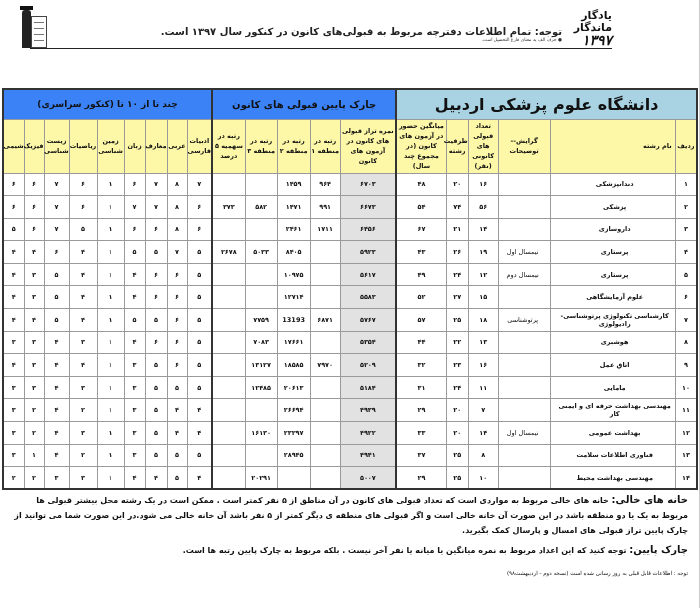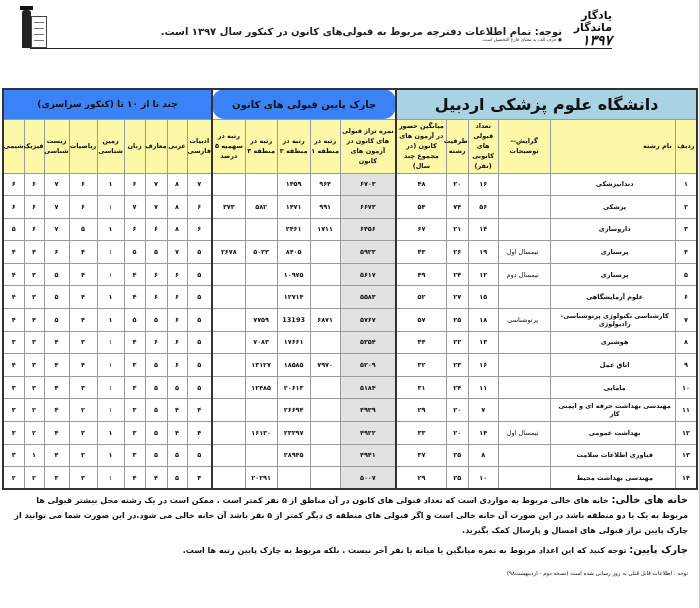--- a/index.html
+++ b/index.html
@@ -15,21 +15,21 @@
   .logo .fig { position: absolute; left: 2px; top: 6px; width: 9px; height: 38px; background: #222; border-radius: 3px 3px 0 0; }
   .logo .cap { position: absolute; left: 0px; top: 2px; width: 13px; height: 4px; background: #111; }
   .logo .board { position: absolute; left: 11px; top: 12px; width: 16px; height: 32px; border: 1px solid #444; background: #fff; }
   .logo .board div { height: 1px; background: #777; margin: 5px 2px 0 2px; }
   .right-edge { position: absolute; right: 0; top: 0; width: 1px; height: 608px; background: #ccc; }
 
   table.grid { position: absolute; left: 2px; top: 88px; width: 694px; border-collapse: collapse; direction: rtl; table-layout: fixed; }
   table.grid td, table.grid th { border: 1px solid #9a9a9a; text-align: center; vertical-align: middle; font-size: 6.5px; color: #111; }
   .band td { height: 30px; background: #3b82f6; font-weight: bold; border-bottom: 1px solid #555; }
   .band .uni { background: #a9d2e2; font-size: 16px; }
-  .band .chart { font-size: 10px; border-radius: 13px; }
+  .band .chart { font-size: 10px; }
   .band .few { font-size: 9px; }
   .colhead th { background: #fdf7a8; height: 54px; font-weight: bold; font-size: 6px; line-height: 10px; }
   .colhead th.left { text-align: right; padding-right: 3px; }
   tbody td { height: 22.6px; font-size: 7px; font-weight: bold; }
   td.name { text-align: right; padding-right: 3px; font-size: 7px; padding-left: 7px; }
   td.orient { text-align: right; padding-right: 3px; font-weight: normal; font-size: 6px; }
   td.score { background: #e2e2e2; font-size: 9px; }
   td.red { color: #d9343b; font-weight: normal; }
   .thick-l { border-left: 2px solid #333 !important; }
   .outer { border: 2px solid #333; }

